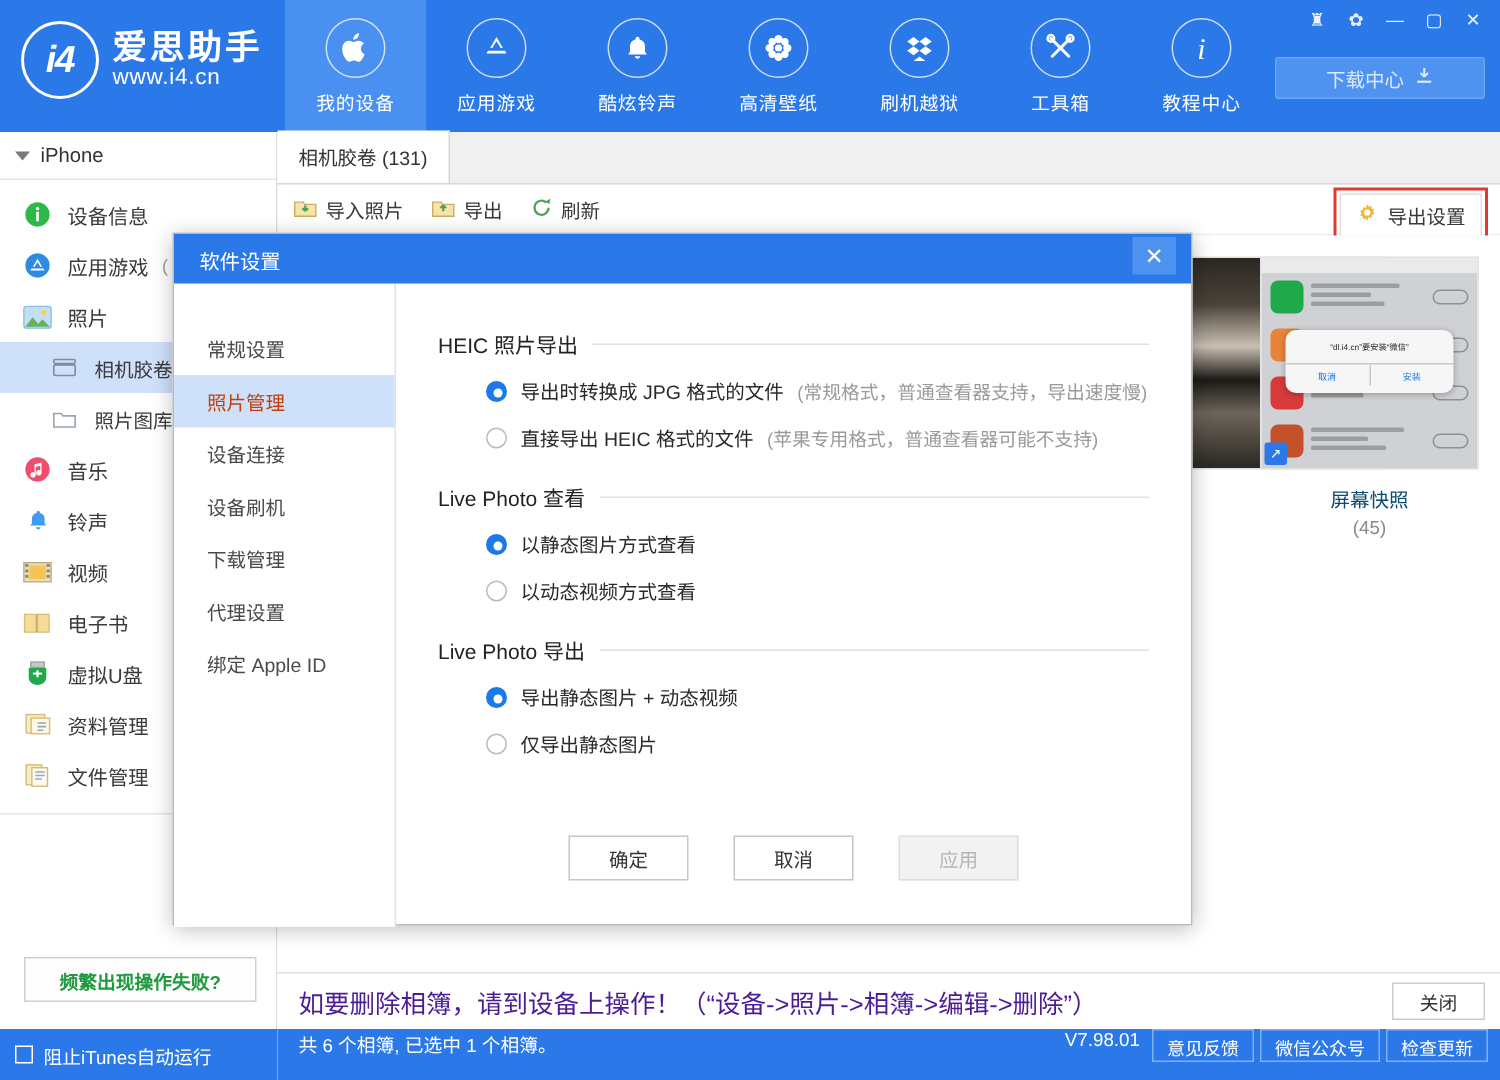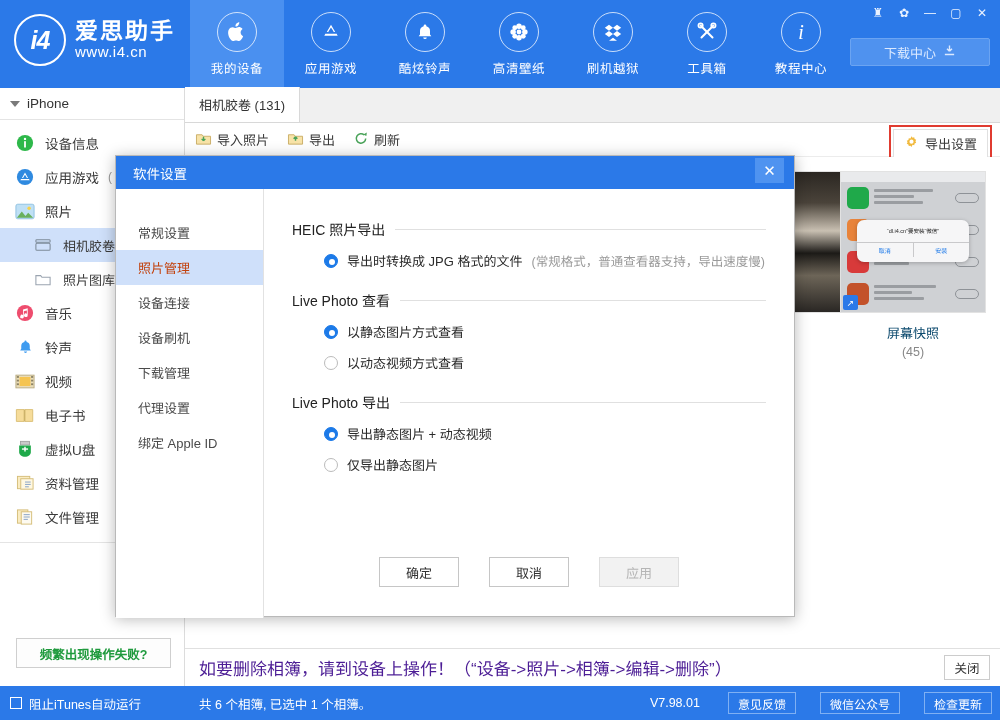--- a/index.html
+++ b/index.html
@@ -155,28 +155,28 @@
   .dark-thumb { position: absolute; inset: 0; background: linear-gradient(180deg,#2b2722 0%,#4a433a 22%,#c9c0b2 42%,#1c1a17 58%,#6d6558 74%,#2a2724 100%); }
 
   
   .notice {
     position: absolute; left: 185px; bottom: 34px; width: 815px; height: 38px;
     background: #fff; border-top: 1px solid #e0e0e0;
     display: flex; align-items: center; padding: 0 10px 0 14px;
   }
   .notice-text { flex: 1; font-size: 17px; color: #4c1d95; }
   .notice-btn {
-    width: 46px; height: 25px; border: 1px solid #cccccc; background: #fff;
+    width: 62px; height: 25px; border: 1px solid #cccccc; background: #fff;
     font-size: 12.5px; color: #333; cursor: pointer;
     display: flex; align-items: center; justify-content: center;
   }
   .status {
     position: absolute; left: 185px; bottom: 0; width: 815px; height: 34px;
     background: #2b79e8; color: #fff;
-    display: flex; align-items: center; padding: 0 8px 0 14px; gap: 24px;
+    display: flex; align-items: flex-start; padding: 0 8px 0 14px; gap: 4px;
   }
   .status-text { flex: 1; font-size: 12.5px; }
   .ver { font-size: 12.5px; margin-right: 4px; }
   .st-btn {
     height: 22px; padding: 0 9px; border: 1px solid #7fb0f3; color: #fff;
     font-size: 12px; display: flex; align-items: center; cursor: pointer;
   }
 
   
   .modal {
@@ -658,20 +658,25 @@
         <div class="grp">
           <div class="grp-title">
             <span>HEIC 照片导出</span>
             <span class="rule"></span>
           </div>
           <div class="opt">
             <span class="radio on"></span>
             <span class="opt-main">导出时转换成 JPG 格式的文件</span>
             <span class="opt-hint">(常规格式，普通查看器支持，导出速度慢)</span>
           </div>
+          <div class="opt">
+            <span class="radio"></span>
+            <span class="opt-main">直接导出 HEIC 格式的文件</span>
+            <span class="opt-hint">(苹果专用格式，普通查看器可能不支持)</span>
+          </div>
         </div>
 
         <div class="grp" style="margin-top:20px;">
           <div class="grp-title">
             <span>Live Photo 查看</span>
             <span class="rule"></span>
           </div>
           <div class="opt">
             <span class="radio on"></span>
             <span class="opt-main">以静态图片方式查看</span>

